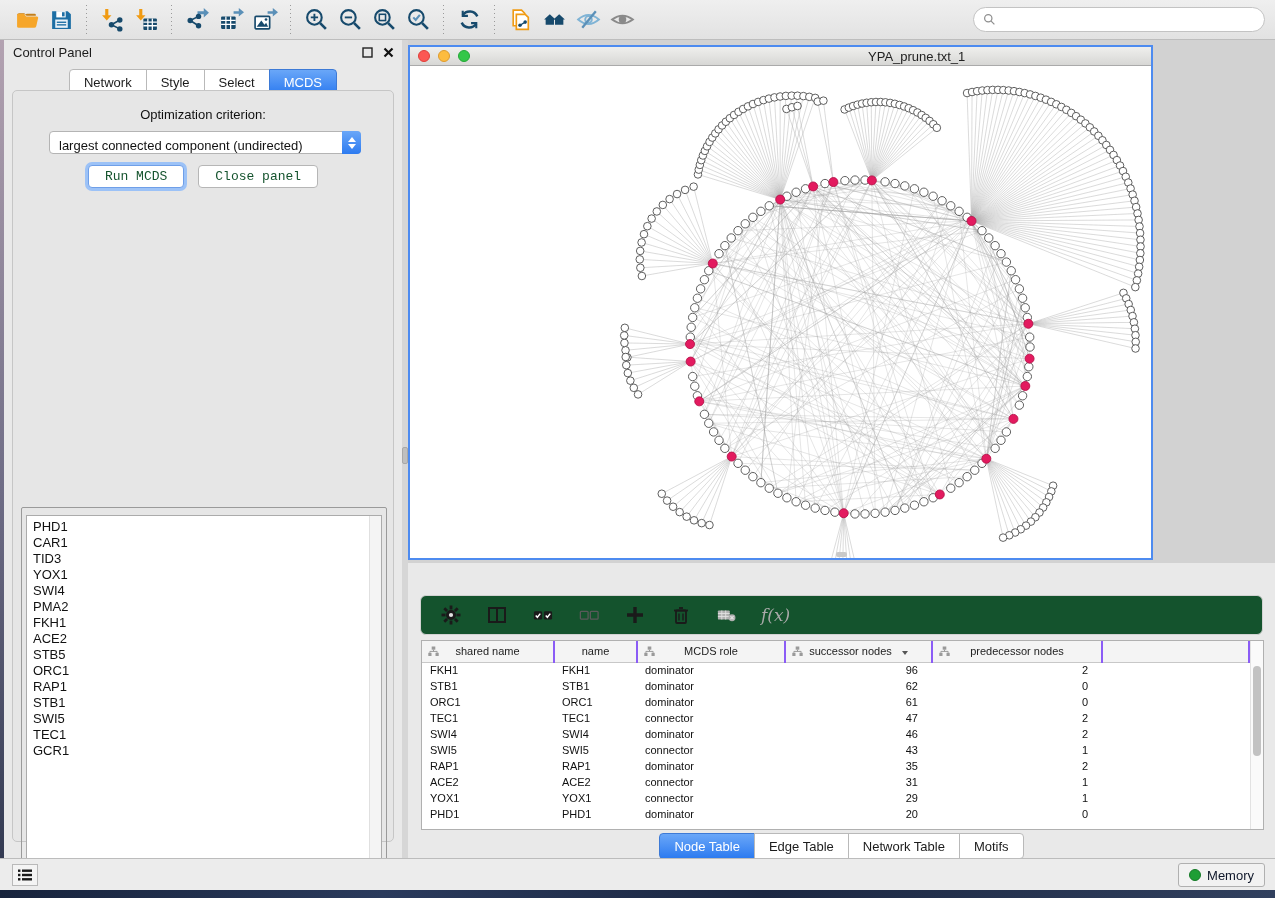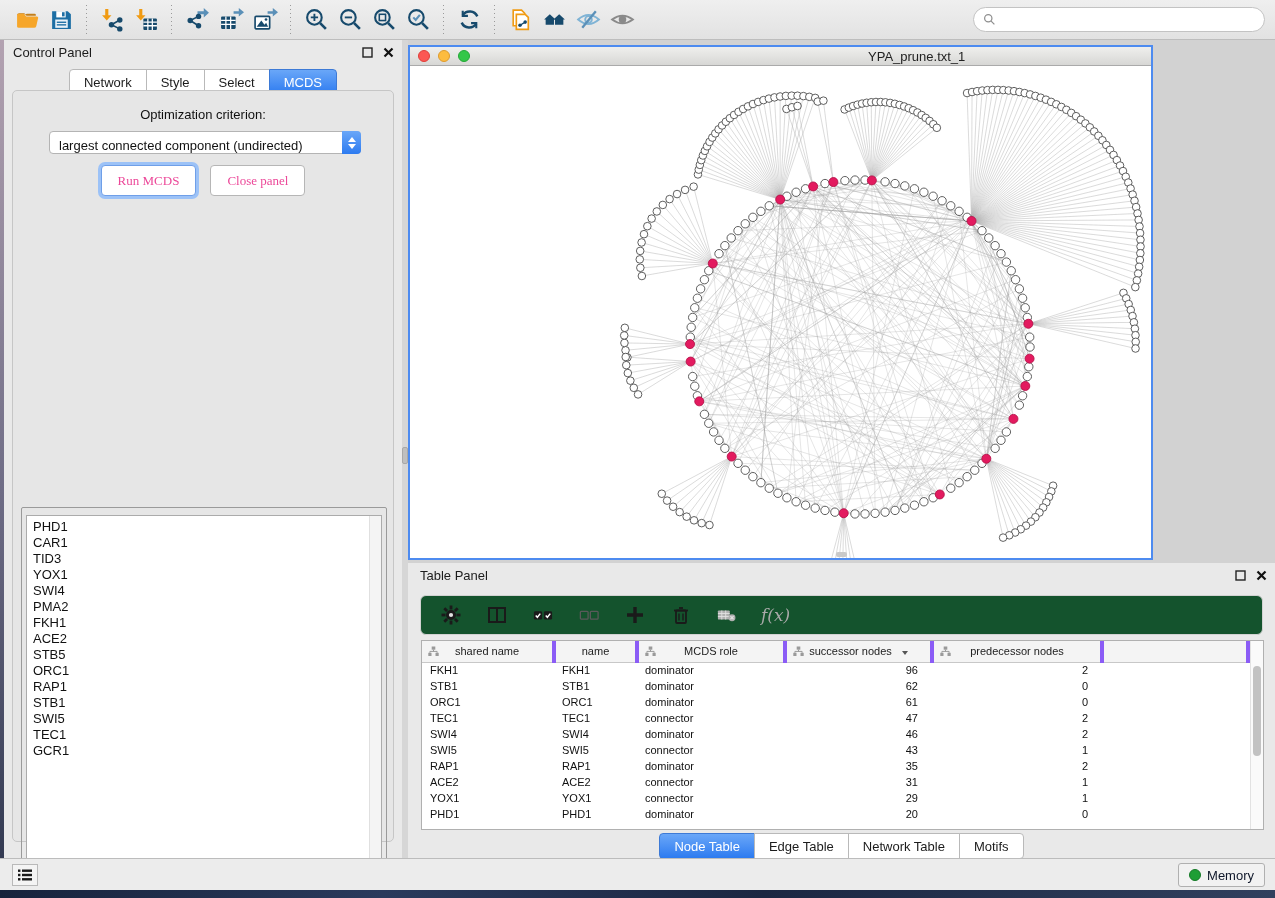--- a/index.html
+++ b/index.html
@@ -50,22 +50,22 @@
     border:1px solid #b4b4b4; border-radius:4px; display:flex; align-items:flex-end; }
   .select .sel-text { flex:1; font-size:13px; color:#111; padding-left:9px; white-space:nowrap; }
   .select .stepper { width:19px; height:23px; margin:-1px -1px -1px 0;
     background:linear-gradient(#6aa7f8,#2d7bf0); border-radius:0 4px 4px 0;
     display:flex; flex-direction:column; align-items:center; justify-content:center; gap:2px; }
   .tri-up { width:0; height:0; border-left:4px solid transparent; border-right:4px solid transparent;
     border-bottom:5px solid #fff; }
   .tri-dn { width:0; height:0; border-left:4px solid transparent; border-right:4px solid transparent;
     border-top:5px solid #fff; }
   .btn-row { position:absolute; left:0; top:74px; width:100%; display:flex; justify-content:center; gap:14px; }
-  .mbtn { height:31px; padding:0 16px; background:#fff; border:1px solid #b6b6b6; border-radius:4px;
-    font-size:13px; color:#ec4899; cursor:default; font-family:Liberation Serif, serif; }
+  .mbtn { height:23px; padding:0 16px; background:#fff; border:1px solid #b6b6b6; border-radius:4px;
+    font-size:13px; color:#14532d; cursor:default; font-family:Liberation Mono, monospace; }
   .mbtn.focused { box-shadow:0 0 0 3px #9cc2f7; border-color:#6f9fe8; }
 
   .fieldset { position:absolute; left:8px; top:416px; width:366px; height:372px;
     border:1px solid #9a9a9a; border-radius:2px; }
   .fieldset .legend { position:absolute; left:8px; top:-8px; background:#e6e6e6;
     padding:0 4px; font-size:10px; color:#111;margin-top:19px; }
   .mcds-list { position:absolute; left:4px; top:7px; right:4px; bottom:4px; background:#fff;
     border:1px solid #ababab; overflow:hidden; }
   .mcds-list ul { list-style:none; padding:3px 0 0 6px; }
   .mcds-list li { font-size:13px; line-height:16px; color:#111; }
@@ -97,21 +97,21 @@
   .tp-toolbar { position:absolute; left:12px; top:32px; width:843px; height:40px;
     background:#14532d; border:1px solid #d2d2d2; border-radius:6px;
     display:flex; align-items:center; padding-left:18px; gap:22px; }
   .tpi { width:24px; height:24px; display:flex; align-items:center; justify-content:center; }
   .tpi svg { width:20px; height:20px; }
   .fx { font-family:"DejaVu Serif", serif; font-style:italic; font-size:17px; color:#aaa; }
 
   .tablewrap { position:absolute; left:13px; top:77px; width:843px; height:190px;
     background:#fff; border:1px solid #b0b0b0; }
   table { border-collapse:collapse; width:828px; table-layout:fixed; }
-  th { height:21px; background:#f4f4f4; border-right:4px solid #8b5cf6; border-bottom:1px solid #c8c8c8;
+  th { height:21px; background:#f4f4f4; border-right:2px solid #8b5cf6; border-bottom:1px solid #c8c8c8;
     font-size:11px; font-weight:normal; color:#222; position:relative; text-align:center; }
   th .hicon { position:absolute; left:6px; top:5px; }
   th .sortchev { display:inline-block; margin-left:10px; width:0; height:0;
     border-left:3.5px solid transparent; border-right:3.5px solid transparent; border-top:4px solid #555; }
   td { height:16px; font-size:11px; color:#111; padding:0 0 0 8px; white-space:nowrap; overflow:hidden; }
   td.num { text-align:right; padding:0 14px 0 0; }
   .table-sb { position:absolute; right:0; top:0; bottom:0; width:13px; background:#fafafa;
     border-left:1px solid #e2e2e2; }
   .table-sb .thumb { position:absolute; left:2px; top:25px; width:8px; height:90px;
     background:#c2c2c2; border-radius:4px; }
@@ -1080,35 +1080,20 @@
             <circle cx="289.26184214811616" cy="335.36988179434525" r="4.5" fill="#e31a5f" stroke="#b5124a" stroke-width="0.9"></circle>
             <circle cx="280.64690132440325" cy="295.555009038859" r="4.5" fill="#e31a5f" stroke="#b5124a" stroke-width="0.9"></circle>
             <circle cx="280.0258918234135" cy="278.0854481249737" r="4.5" fill="#e31a5f" stroke="#b5124a" stroke-width="0.9"></circle>
             <circle cx="302.77568135664546" cy="197.5" r="4.5" fill="#e31a5f" stroke="#b5124a" stroke-width="0.9"></circle>
           </svg>
         <div class="net-hthumb"></div>
       </div>
     </div>
 
     <div class="tpanel">
-      <div class="panel-head">
-        <span class="panel-title" style="left:12px">Table Panel</span>
-        <span class="winbtns">
-          <span class="wb">
-              <svg width="11" height="11" viewBox="0 0 11 11">
-                <rect x="1" y="1" width="9" height="9" fill="none" stroke="#222" stroke-width="1.4"></rect>
-              </svg>
-            </span>
-          <span class="wb">
-              <svg width="11" height="11" viewBox="0 0 11 11">
-                <path d="M1.5 1.5 L9.5 9.5 M9.5 1.5 L1.5 9.5" stroke="#111" stroke-width="2.2"></path>
-              </svg>
-            </span>
-        </span>
-      </div>
       <div class="tp-toolbar">
         <span class="tpi">
             <svg viewBox="0 0 20 20">
               <g fill="#1a1a1a">
                 <circle cx="10" cy="10" r="5"></circle>
                 <g id="teeth">
                   <rect x="8.6" y="0.5" width="2.8" height="4"></rect>
                   <rect x="8.6" y="15.5" width="2.8" height="4"></rect>
                   <rect x="0.5" y="8.6" width="4" height="2.8"></rect>
                   <rect x="15.5" y="8.6" width="4" height="2.8"></rect>

